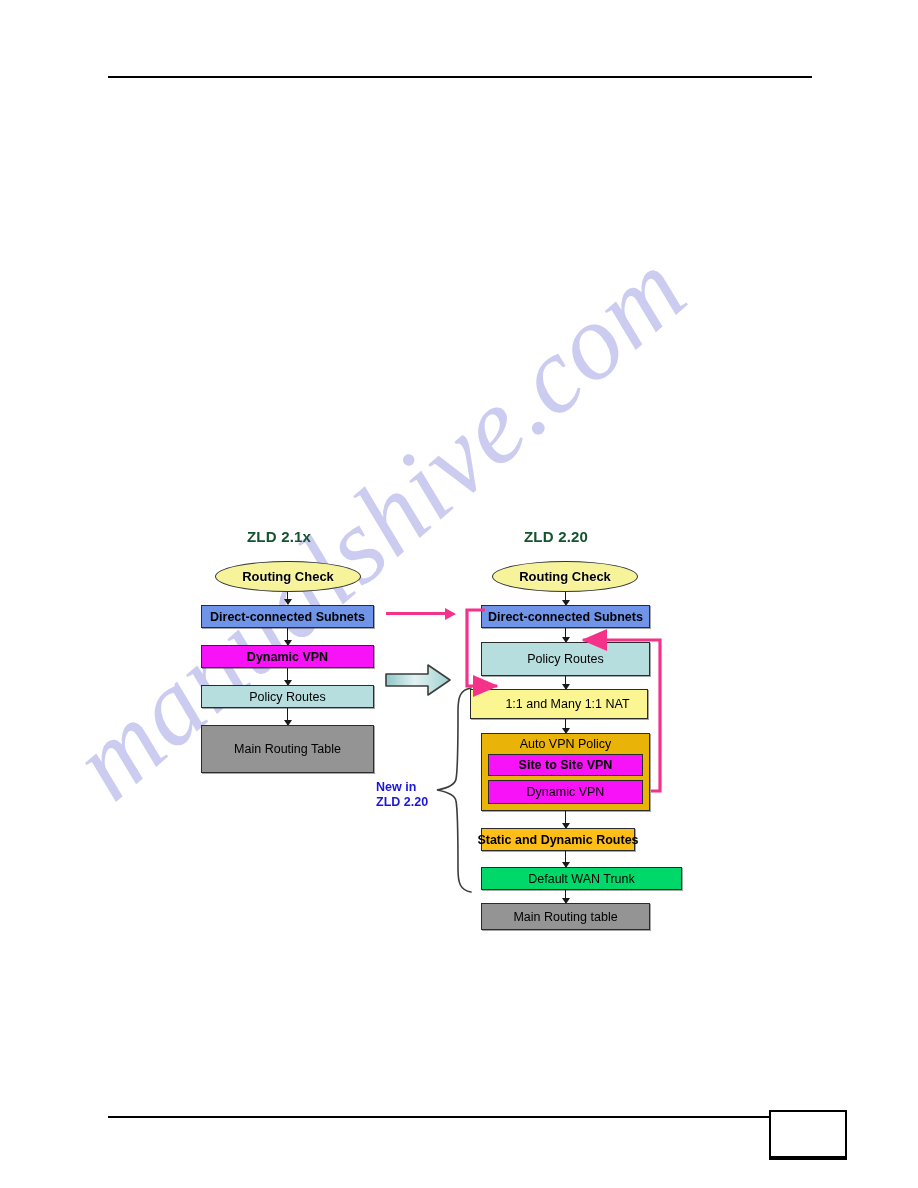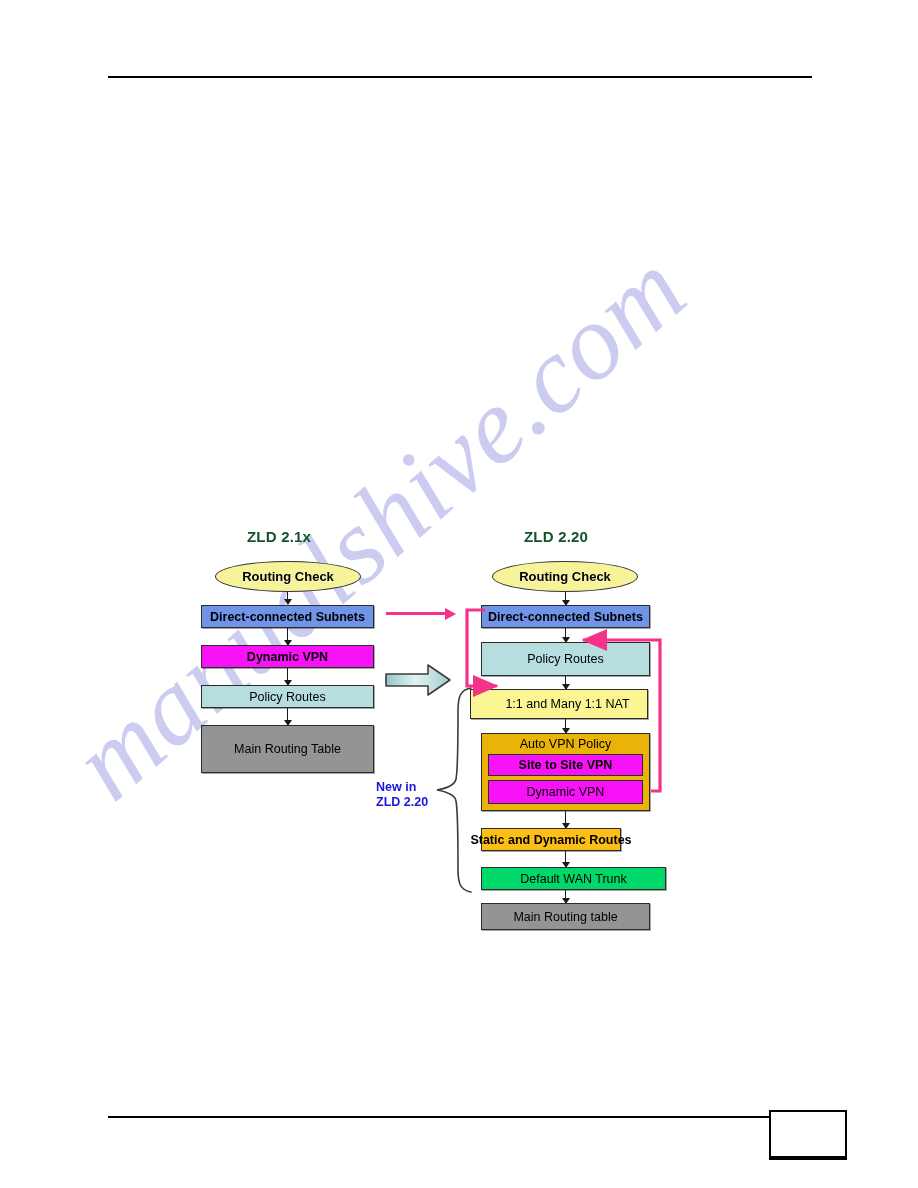--- a/index.html
+++ b/index.html
@@ -278,25 +278,25 @@
     <div style="margin:1px 6px 0 6px; height:22px; background:#f712f7; border:1px solid #2b2b2b;
                 box-sizing:border-box; display:flex; align-items:center; justify-content:center;
                 font-size:12.5px; font-weight:bold; color:#000;">Site to Site VPN</div>
     <div style="margin:4px 6px 0 6px; height:24px; background:#f712f7; border:1px solid #2b2b2b;
                 box-sizing:border-box; display:flex; align-items:center; justify-content:center;
                 font-size:12.5px; color:#000;">Dynamic VPN</div>
   </div>
 
   <div class="vconn" style="left:565px; top:811px; height:17px;"></div>
 
-  <div class="fbox bold" style="left:481px; top:828px; width:140px; height:23px; background:#fcbe17;">Static and Dynamic Routes</div>
+  <div class="fbox bold" style="left:481px; top:828px; width:154px; height:23px; background:#fcbe17;">Static and Dynamic Routes</div>
 
   <div class="vconn" style="left:565px; top:851px; height:16px;"></div>
 
-  <div class="fbox" style="left:481px; top:867px; width:185px; height:23px; background:#00d96a;">Default WAN Trunk</div>
+  <div class="fbox" style="left:481px; top:867px; width:201px; height:23px; background:#00d96a;">Default WAN Trunk</div>
 
   <div class="vconn" style="left:565px; top:890px; height:13px;"></div>
 
   <div class="fbox" style="left:481px; top:903px; width:169px; height:27px; background:#949494;">Main Routing table</div>
 
   <svg id="pink-loops" viewBox="0 0 220 230" xmlns="http://www.w3.org/2000/svg">
     <defs>
       <marker id="pinkArrowR" markerWidth="9" markerHeight="9" refX="7.5" refY="3.4" orient="auto" markerUnits="strokeWidth">
         <path d="M0,0 L8,3.4 L0,6.8 z" fill="#f5328a"></path>
       </marker>

